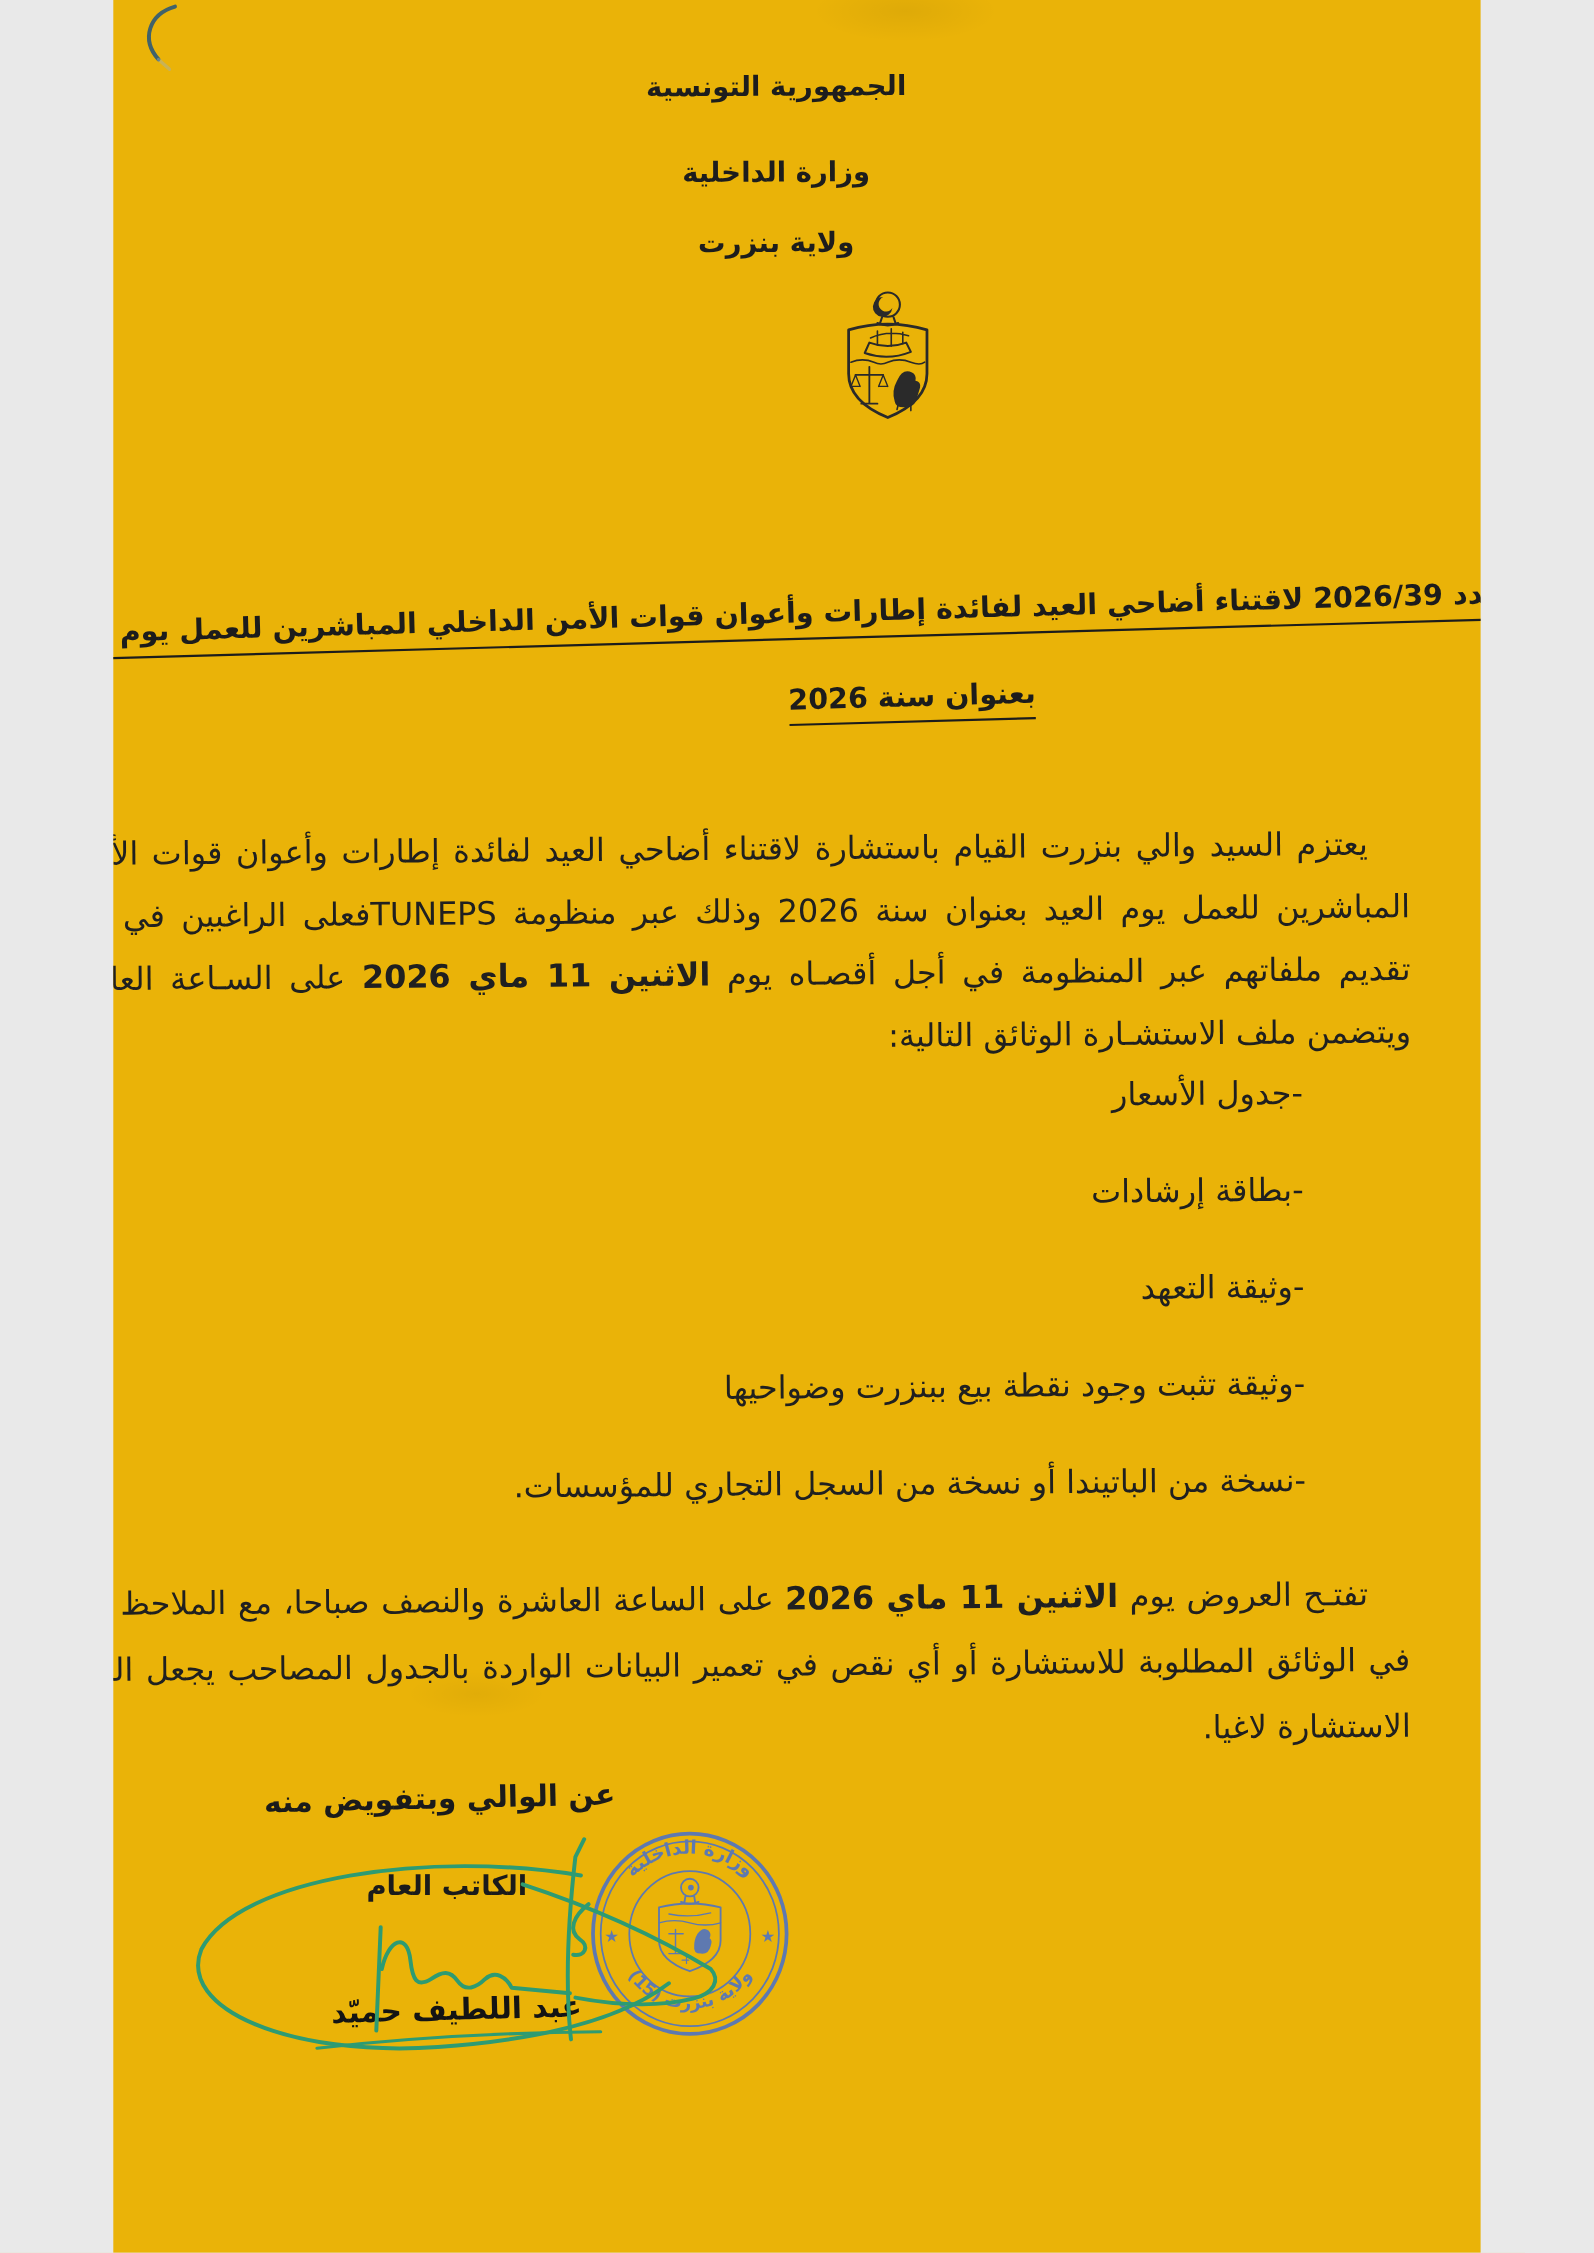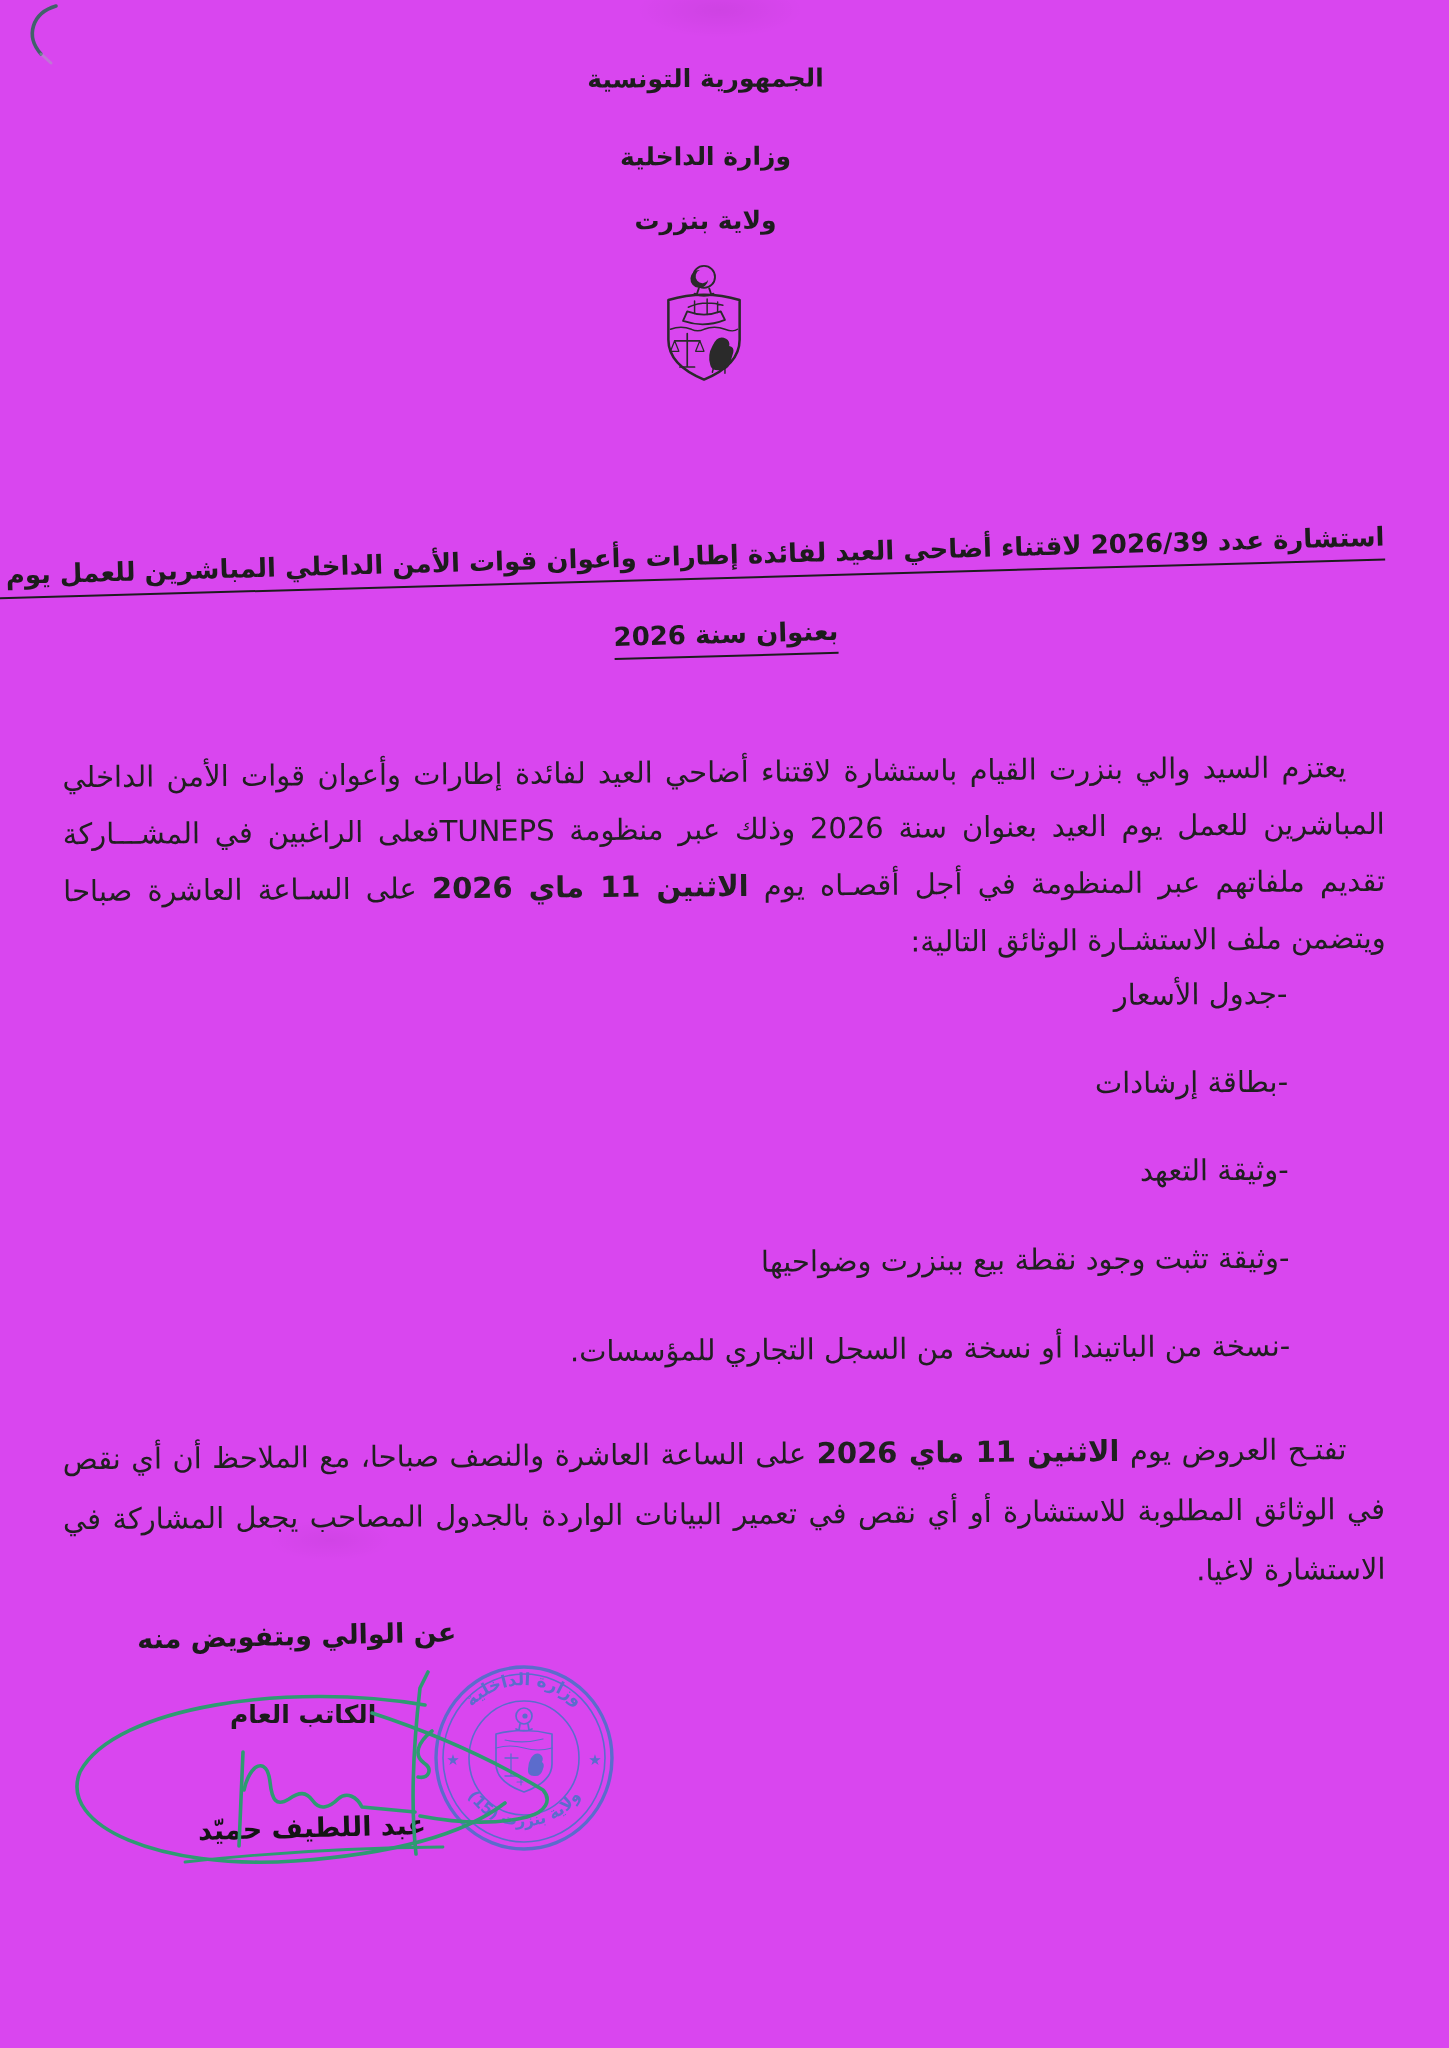--- a/index.html
+++ b/index.html
@@ -1,19 +1,19 @@
 <!DOCTYPE html>
 <html lang="ar" dir="rtl"><head>
 <meta charset="utf-8">
 <style>
   html,body{margin:0;padding:0;background:#e9e9e9;}
   .page{
     position:relative;
-    width:1449px;height:2048px;
-    background:#d946ef;
+    width:1243px;height:2048px;
+    background:#eab308;
     font-family:"DejaVu Sans",sans-serif;
     color:#222;
     direction:rtl;
     overflow:hidden;
     margin:0 auto;
   }
   
   .page::before{
     content:"";position:absolute;inset:0;pointer-events:none;
     background:

